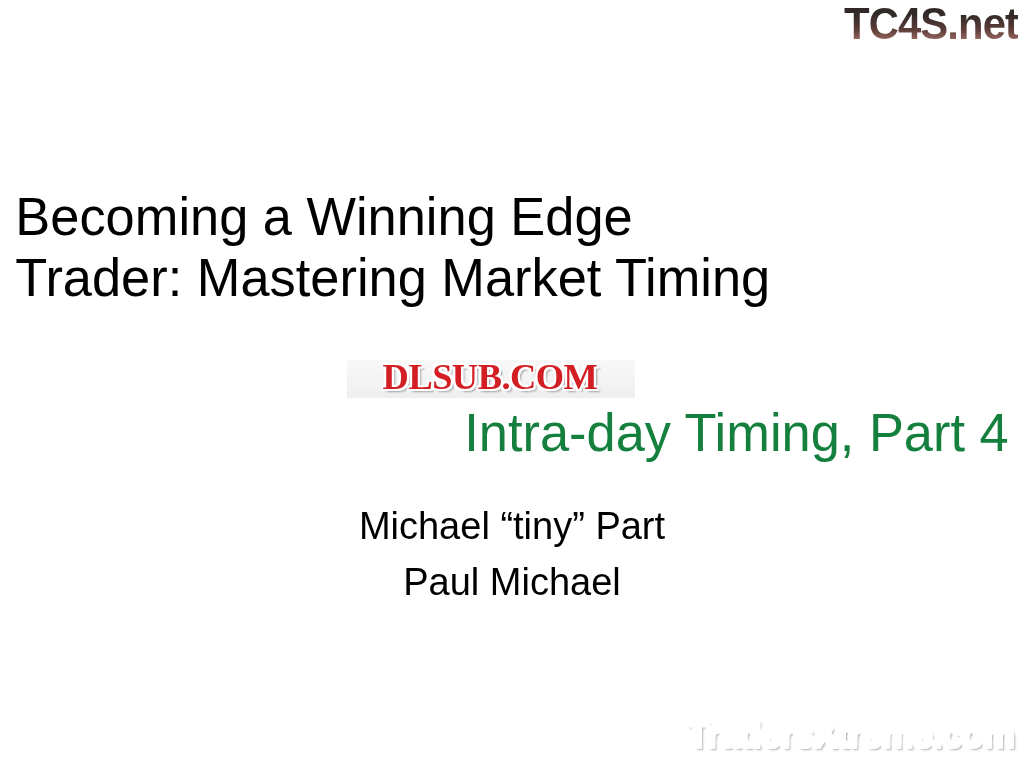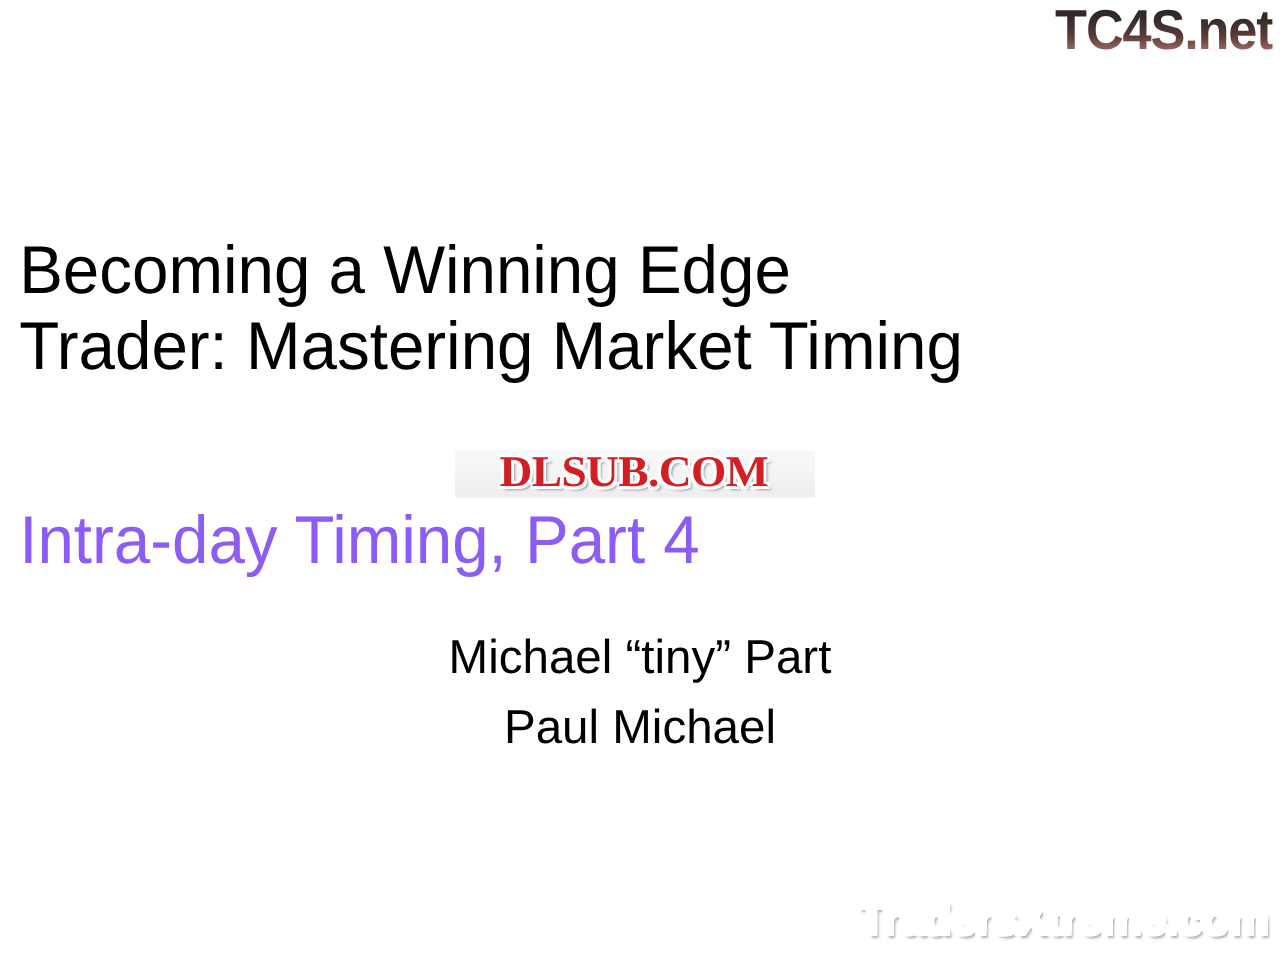--- a/index.html
+++ b/index.html
@@ -61,22 +61,22 @@
     transform: scaleX(0.97);
     white-space: nowrap;
   }
 
   
   .subtitle-block {
     position: absolute;
     left: 0;
     right: 0;
     top: 402px;
-    text-align: left;
-    color: #8b5cf6;
+    text-align: right;
+    color: #15803d;
   }
   .subtitle-line {
     font-family: "Liberation Sans Narrow", "Liberation Sans", sans-serif;
     font-size: 54px;
     line-height: 61px;
     font-weight: normal;
     transform: scaleX(0.97);
     white-space: nowrap;
   }
 
@@ -93,21 +93,21 @@
     font-family: "Liberation Sans", sans-serif;
     font-size: 38px;
     line-height: 56px;
     font-weight: normal;
     white-space: nowrap;
   }
 
   
   .dlsub-wrap {
     position: absolute;
-    left: 362px;
+    left: 345px;
     top: 358px;
     width: 290px;
     height: 42px;
   }
   .dlsub-band {
     position: absolute;
     left: 2px;
     top: 2px;
     right: 0;
     bottom: 2px;

